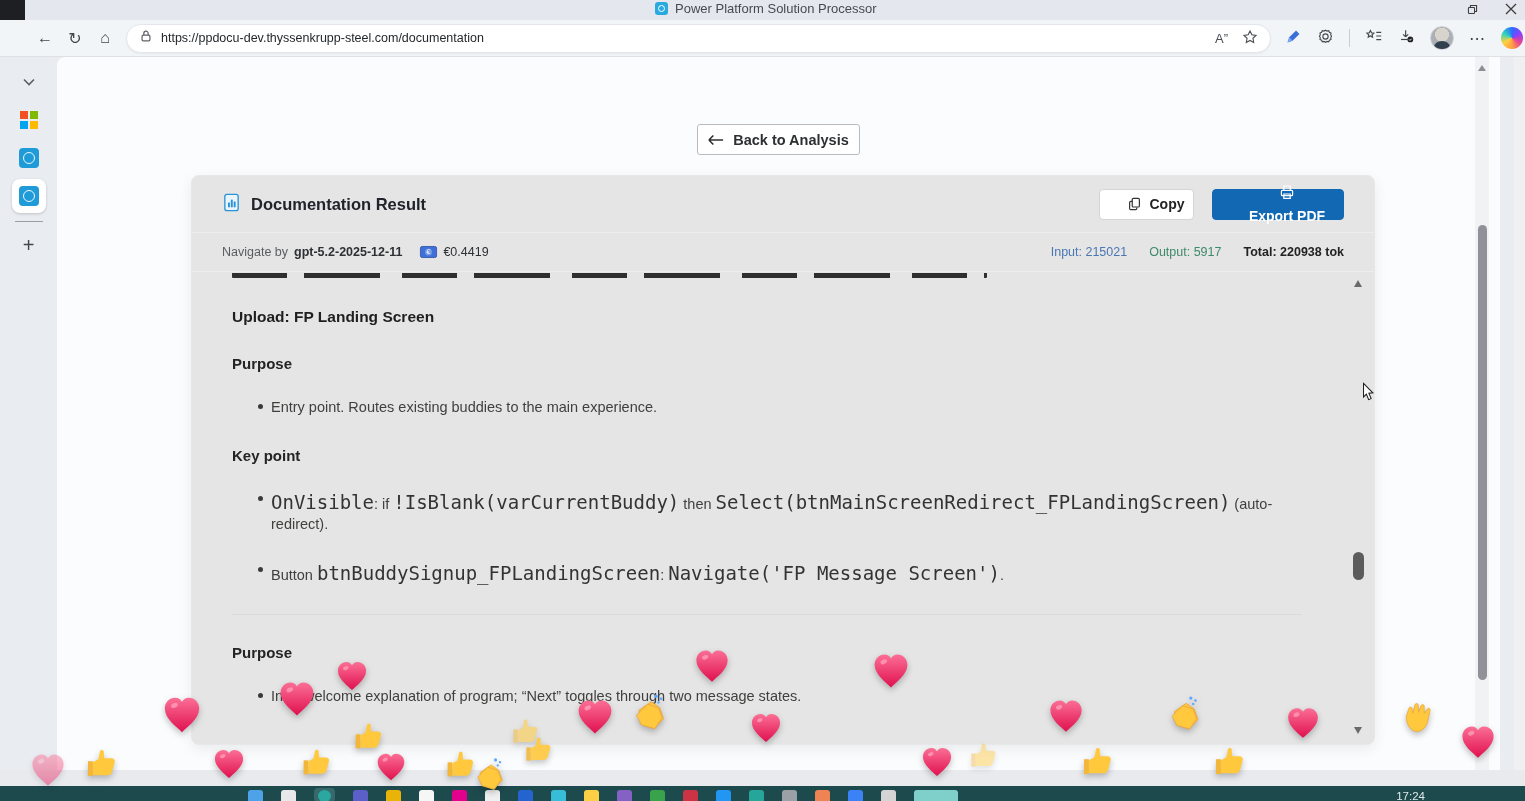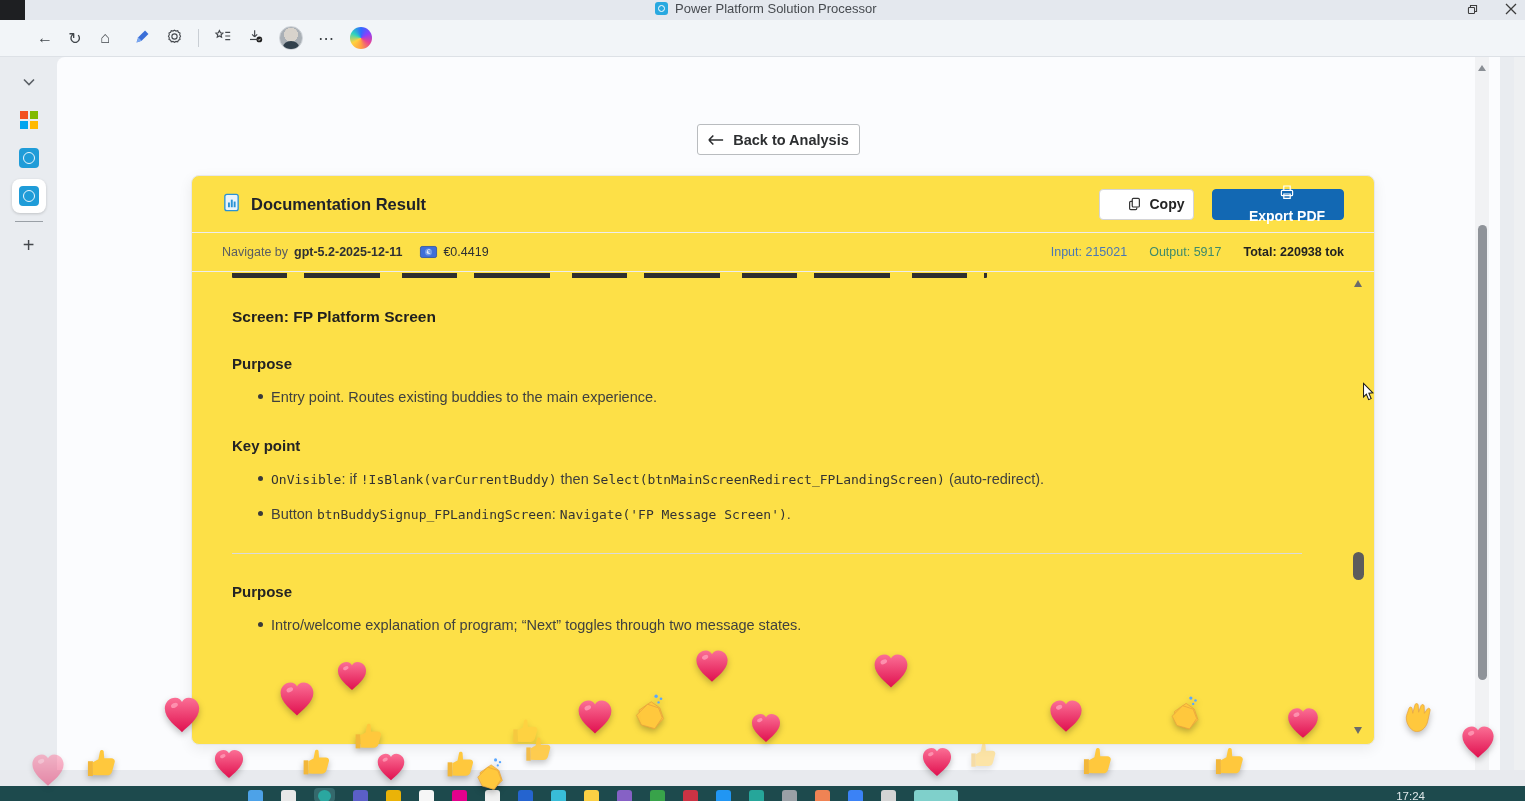--- a/index.html
+++ b/index.html
@@ -45,44 +45,44 @@
   .ps-up{top:8px;border-bottom:6px solid #8a8f95;}
   .ps-down{bottom:8px;border-top:6px solid #8a8f95;}
   .ps-thumb{position:absolute;left:2.5px;width:9px;top:168px;height:455px;background:#8f9399;border-radius:5px;}
   .right-strip{position:absolute;right:0;top:0;width:11px;bottom:0;background:#eef0f2;}
   
   .actions-row{position:absolute;top:67px;left:0;right:0;display:flex;justify-content:center;gap:23px;}
   .btn{height:31px;display:inline-flex;align-items:center;justify-content:center;gap:9px;font-size:14.5px;font-weight:700;border-radius:3px;box-sizing:border-box;cursor:pointer;}
   .btn-outline{background:#fff;border:1px solid #b9bcbf;color:#2d2f31;width:163px;}
   .btn-blue{background:#1374b5;border:1px solid #1374b5;color:#fff;width:170px;}
   
-  .card{position:absolute;left:134px;top:118px;width:1184px;height:570px;background:#fde047;border:1px solid #e7e8ea;border-radius:8px;box-shadow:0 4px 14px rgba(0,0,0,.07);box-sizing:border-box;}
+  .card{position:absolute;left:134px;top:118px;width:1184px;height:570px;background:#e5e5e5;border:1px solid #e7e8ea;border-radius:8px;box-shadow:0 4px 14px rgba(0,0,0,.07);box-sizing:border-box;}
   .card-head{height:57px;display:flex;align-items:center;padding:0 30px;border-bottom:1px solid #ededee;box-sizing:border-box;}
   .card-title{font-size:16.5px;font-weight:700;color:#20232a;margin-left:10px;}
   .head-actions{margin-left:auto;display:flex;gap:18px;}
   .hbtn{height:31px;display:inline-flex;align-items:center;justify-content:center;gap:8px;font-size:14px;font-weight:700;border-radius:4px;box-sizing:border-box;cursor:pointer;padding-left:24px;}
   .hbtn-copy{width:95px;background:#fff;border:1px solid #d4d4d6;color:#242424;}
   .hbtn-export{width:132px;background:#1268b3;border:1px solid #1268b3;color:#fff;flex-direction:column;}
   .card-meta{height:39px;display:flex;align-items:center;padding:0 30px;border-bottom:1px solid #ededee;box-sizing:border-box;font-size:12.5px;color:#5a5d61;}
   .meta-model{font-weight:700;color:#2e3033;margin:0 6px;}
   .meta-cost{color:#2e3033;margin-left:6px;}
   .meta-right{margin-left:auto;display:flex;gap:22px;align-items:center;}
   .stat-input{color:#4a77b4;}
   .stat-output{color:#3d8a6b;}
   .stat-total{color:#222;font-weight:700;}
   
   .doc-scroll{position:absolute;top:97px;left:0;right:0;bottom:1px;overflow:hidden;}
   .doc-inner{padding:0 56px 0 40px;}
   .doc-clipped{height:6px;overflow:hidden;width:755px;margin-top:-1px;border-radius:1px;
      background:repeating-linear-gradient(90deg,#2f2f2f 0 55px,transparent 55px 72px,#2f2f2f 72px 148px,transparent 148px 170px);}
   .doc-h3{font-size:15.5px;font-weight:700;color:#1f1f1f;margin-top:30px;}
   .doc-h4{font-size:15px;font-weight:700;color:#242424;margin-top:29px;}
-  .doc-bullet{position:relative;margin-top:16px;padding-left:39px;font-size:14.5px;color:#40413f;line-height:1.35;}
+  .doc-bullet{position:relative;margin-top:26px;padding-left:39px;font-size:14.5px;color:#40413f;line-height:1.35;}
   .doc-bullet::before{content:"";position:absolute;left:26px;top:6px;width:5px;height:5px;border-radius:50%;background:#3a3a3a;}
-  .doc-bullet .code{font-family:"DejaVu Sans Mono","Liberation Mono",monospace;font-size:13px;color:#333;}
+  .doc-bullet .code{font-family:"DejaVu Sans Mono","Liberation Mono",monospace;font-size:19px;color:#333;}
   .doc-hr{height:1px;background:#d9dadc;margin-top:28px;margin-right:16px;}
   
   .inner-sb{position:absolute;top:98px;right:8px;width:15px;bottom:4px;}
   .isb-arrow{position:absolute;left:3px;width:0;height:0;border-left:4.5px solid transparent;border-right:4.5px solid transparent;}
   .isb-up{top:6px;border-bottom:7px solid #6b6b6b;}
   .isb-down{bottom:6px;border-top:7px solid #6b6b6b;}
   .isb-thumb{position:absolute;left:2px;width:11px;top:278px;height:28px;background:#5c5c5c;border-radius:6px;}
   
   .bottom-band{position:absolute;left:0;right:0;bottom:15px;height:16px;background:#e8eaee;}
   .taskbar{position:absolute;left:0;right:0;bottom:0;height:15px;background:#1d4a4d;overflow:hidden;}
@@ -120,20 +120,37 @@
         </svg>
     </span>
   </div>
 </div>
 <div class="dark-corner"></div>
 
 <div class="toolbar">
   <span class="nav-ic first">←</span>
   <span class="nav-ic">↻</span>
   <span class="nav-ic">⌂</span>
+  <div class="url-pill">
+    <span>
+      <svg width="14" height="14" viewBox="0 0 16 16" fill="none" stroke="#5f6368" stroke-width="1.4">
+          <rect x="3.5" y="7" width="9" height="6.5" rx="1.5"></rect>
+          <path d="M5.5 7V5a2.5 2.5 0 0 1 5 0v2"></path>
+        </svg>
+    </span>
+    <span class="url-text">https://ppdocu-dev.thyssenkrupp-steel.com/documentation</span>
+    <span class="pill-right">
+      <span>A”</span>
+      <span>
+        <svg width="16" height="16" viewBox="0 0 20 20" fill="none" stroke="#4a4f55" stroke-width="1.4">
+            <path d="M10 2.5l2.3 4.8 5.2.7-3.8 3.6.9 5.2-4.6-2.5-4.6 2.5.9-5.2L2.5 8l5.2-.7z"></path>
+          </svg>
+      </span>
+    </span>
+  </div>
   <div class="chrome-right">
     <span>
       <svg width="17" height="17" viewBox="0 0 20 20">
           <path d="M3 17l6-2 8-8-4-4-8 8z" fill="#3b6fd8"></path>
           <path d="M3 17l2-6 4 4z" fill="#7aa7f0"></path>
         </svg>
     </span>
     <span>
       <svg width="17" height="17" viewBox="0 0 20 20" fill="none" stroke="#44484d" stroke-width="1.3">
           <path d="M10 2.6l1.8 1 2-.4.8 1.9 1.9.8-.4 2 1 1.8-1 1.8.4 2-1.9.8-.8 1.9-2-.4-1.8 1-1.8-1-2 .4-.8-1.9-1.9-.8.4-2-1-1.8 1-1.8-.4-2 1.9-.8.8-1.9 2 .4z"></path>
@@ -241,21 +258,21 @@
         <span class="meta-right">
           <span class="stat-input"><span>Input:</span> <span>215021</span></span>
           <span class="stat-output"><span>Output:</span> <span>5917</span></span>
           <span class="stat-total"><span>Total:</span> <span>220938 tok</span></span>
         </span>
       </div>
 
       <div class="doc-scroll">
         <div class="doc-inner" id="doc-body">
             <div class="doc-clipped"></div>
-            <div class="doc-h3">Screen: FP Platform Screen</div>
+            <div class="doc-h3">Upload: FP Landing Screen</div>
             <div class="doc-h4">Purpose</div>
             <div class="doc-bullet"><span>Entry point. Routes existing buddies to the main experience.</span></div>
             <div class="doc-h4">Key point</div>
             <div class="doc-bullet"><span class="code">OnVisible</span><span>: if </span><span class="code">!IsBlank(varCurrentBuddy)</span><span> then </span><span class="code">Select(btnMainScreenRedirect_FPLandingScreen)</span><span> (auto-redirect).</span></div>
             <div class="doc-bullet"><span>Button </span><span class="code">btnBuddySignup_FPLandingScreen</span><span>: </span><span class="code">Navigate('FP Message Screen')</span><span>.</span></div>
             <div class="doc-hr"></div>
             <div class="doc-h4">Purpose</div>
             <div class="doc-bullet"><span>Intro/welcome explanation of program; “Next” toggles through two message states.</span></div>
           </div>
       </div>

